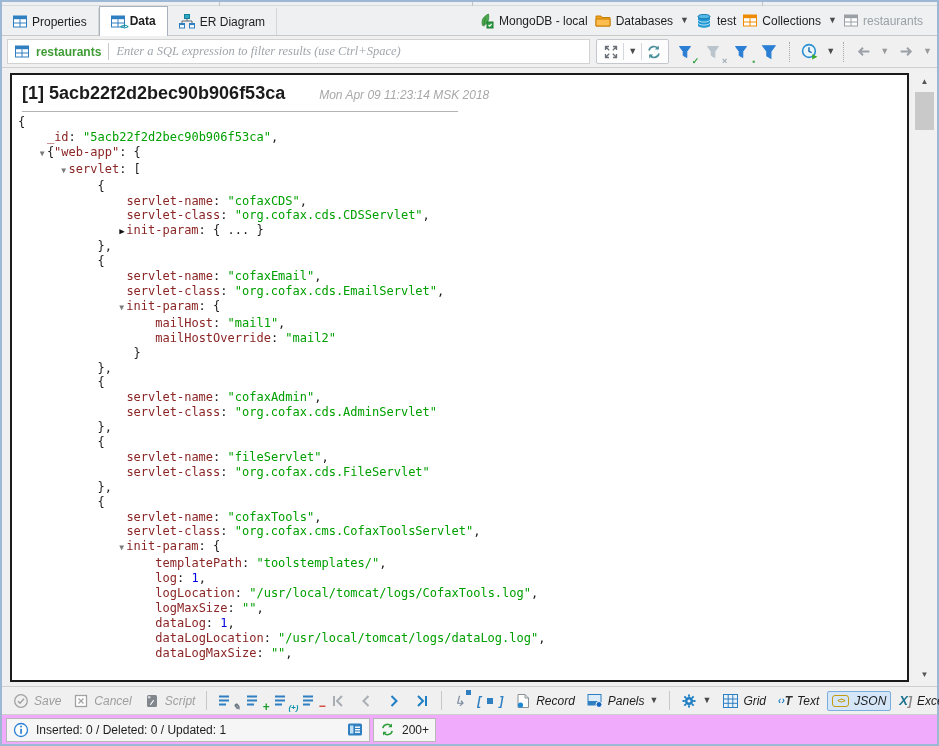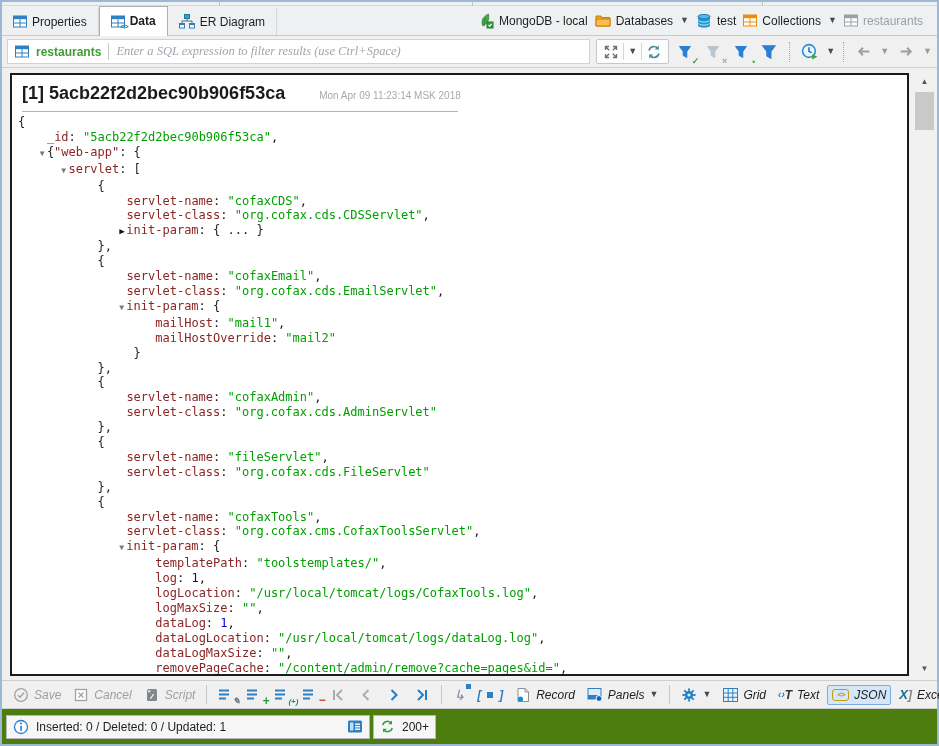--- a/index.html
+++ b/index.html
@@ -35,21 +35,21 @@
   .ibtn { display: flex; align-items: center; justify-content: center; width: 22px; height: 24px; }
   .dsep { width: 1px; height: 20px; border-left: 1px dotted #a8a8a8; margin: 0 2px; }
   .icon { display: inline-flex; align-items: center; justify-content: center; position: relative; }
   .badge { position: absolute; font-weight: bold; line-height: 1; }
 
   
   .content { flex: 1; display: flex; background: #f0f0f0; padding: 5px 0 4px 8px; min-height: 0; }
   .doc-panel { flex: 1; background: #fff; border: 2px solid #1b1b1b; overflow: hidden; min-width: 0; }
   .doc-header { display: flex; align-items: baseline; gap: 34px; padding: 8px 10px 0 10px; }
   .doc-title { font-size: 18px; font-weight: bold; color: #1b1b1b; }
-  .doc-time { font-size: 10px; color: #a8a8a8; }
+  .doc-time { font-size: 12px; color: #a8a8a8; font-style: italic; }
   .doc-rule { border: none; border-top: 1px solid #b4b4b4; width: 436px; margin: 7px 0 3px 10px; }
   .code { font-family: "DejaVu Sans Mono", monospace; font-size: 12px; line-height: 14.9px; padding-left: 6px; }
   .cl { white-space: pre; }
   .t-k { color: #8b2525; }
   .t-s { color: #00a000; }
   .t-n { color: #0000e0; }
   .t-p { color: #1a1a1a; }
   .ar { display: inline-block; width: 7.2px; font-size: 8px; color: #7a7a7a; }
   .ar.r { color: #111; font-size: 9px; }
 
@@ -60,21 +60,21 @@
   .sb-thumb { position: absolute; top: 3px; left: 3px; right: 3px; height: 38px; background: #c9c9c9; }
 
   
   .toolbar { height: 28px; border-top: 1px solid #cfcfcf; background: #f0f0f0; display: flex; align-items: center; padding: 0 7px; gap: 4px; flex: none; }
   .tbtn { display: flex; align-items: center; gap: 5px; padding: 2px 4px; border-radius: 2px; white-space: nowrap; font-style: italic; }
   .tbtn.disabled { color: #9e9e9e; }
   .tbtn.selected { background: #d4e6f8; border: 1px solid #7aaede; }
   .vsep { width: 1px; height: 19px; background: #c8c8c8; margin: 0 3px; flex: none; }
 
   
-  .statusbar { height: 36px; border-top: 1px solid #cfcfcf; background: #4d7c0f; display: flex; align-items: center; padding: 2px 4px; gap: 3px; flex: none; }
+  .statusbar { height: 30px; border-top: 1px solid #cfcfcf; background: #f0abfc; display: flex; align-items: center; padding: 2px 4px; gap: 3px; flex: none; }
   .sbox { height: 24px; background: #f6f6f6; border: 1px solid #b8b8b8; display: flex; align-items: center; gap: 7px; padding: 0 6px; }
   .sbox.first { width: 364px; }
   .sbox .spacer { flex: 1; }
   .rowcount { font-size: 12px; color: #222; }
 
   .glyph { line-height: 1; }
 </style>
 </head>
 <body>
 
@@ -390,21 +390,20 @@
           <div class="cl">               <span class="t-k">servlet-name</span><span class="t-p">: </span><span class="t-s">"cofaxTools"</span><span class="t-p">,</span></div>
           <div class="cl">               <span class="t-k">servlet-class</span><span class="t-p">: </span><span class="t-s">"org.cofax.cms.CofaxToolsServlet"</span><span class="t-p">,</span></div>
           <div class="cl">              <span class="ar d">▼</span><span class="t-k">init-param</span><span class="t-p">: {</span></div>
           <div class="cl">                   <span class="t-k">templatePath</span><span class="t-p">: </span><span class="t-s">"toolstemplates/"</span><span class="t-p">,</span></div>
           <div class="cl">                   <span class="t-k">log</span><span class="t-p">: </span><span class="t-n">1</span><span class="t-p">,</span></div>
           <div class="cl">                   <span class="t-k">logLocation</span><span class="t-p">: </span><span class="t-s">"/usr/local/tomcat/logs/CofaxTools.log"</span><span class="t-p">,</span></div>
           <div class="cl">                   <span class="t-k">logMaxSize</span><span class="t-p">: </span><span class="t-s">""</span><span class="t-p">,</span></div>
           <div class="cl">                   <span class="t-k">dataLog</span><span class="t-p">: </span><span class="t-n">1</span><span class="t-p">,</span></div>
           <div class="cl">                   <span class="t-k">dataLogLocation</span><span class="t-p">: </span><span class="t-s">"/usr/local/tomcat/logs/dataLog.log"</span><span class="t-p">,</span></div>
           <div class="cl">                   <span class="t-k">dataLogMaxSize</span><span class="t-p">: </span><span class="t-s">""</span><span class="t-p">,</span></div>
-          <div class="cl">                   <span class="t-k">removePageCache</span><span class="t-p">: </span><span class="t-s">"/content/admin/remove?cache=pages&amp;id="</span><span class="t-p">,</span></div>
         </div>
     </div>
     <div class="vscroll">
       <div class="sb-arrow">▲</div>
       <div class="sb-track">
           <div class="sb-thumb"></div>
         </div>
       <div class="sb-arrow">▼</div>
     </div>
   </div>

